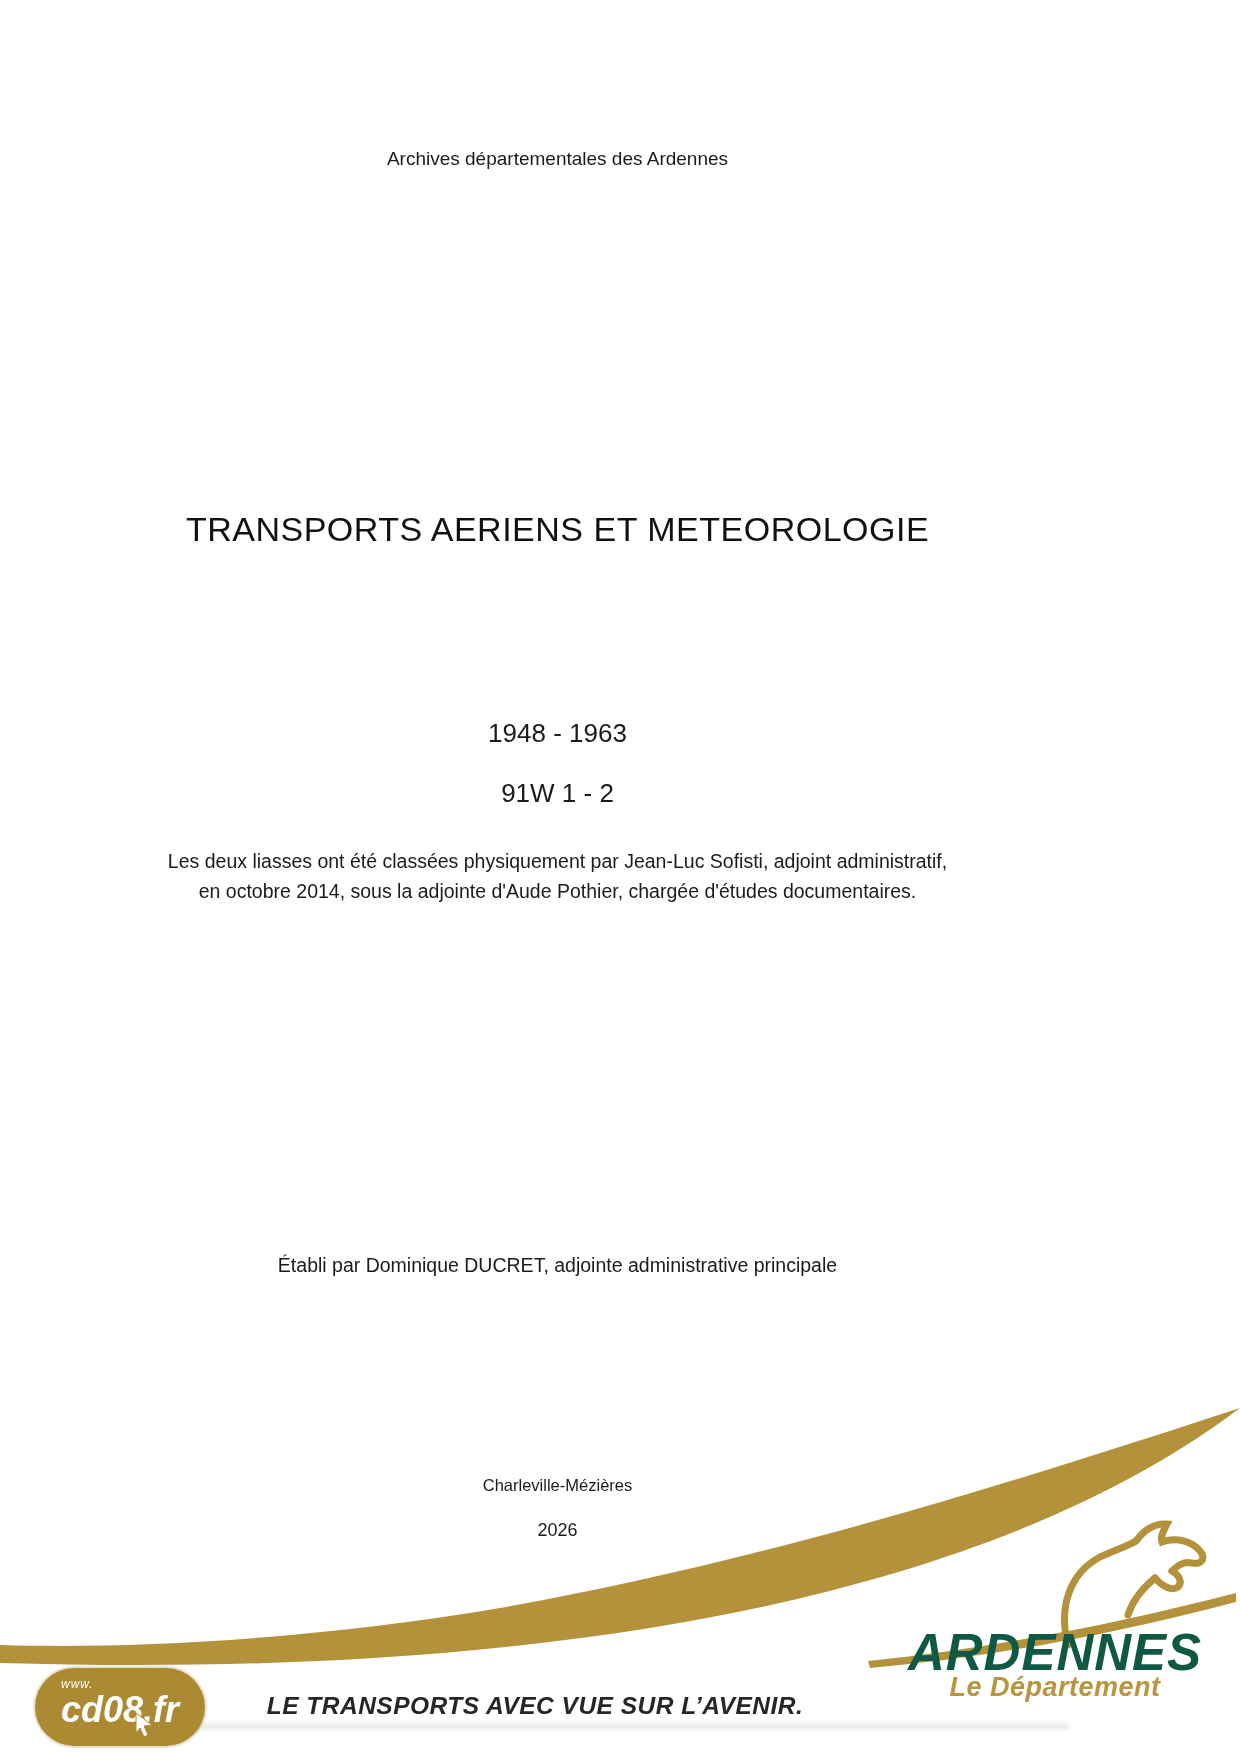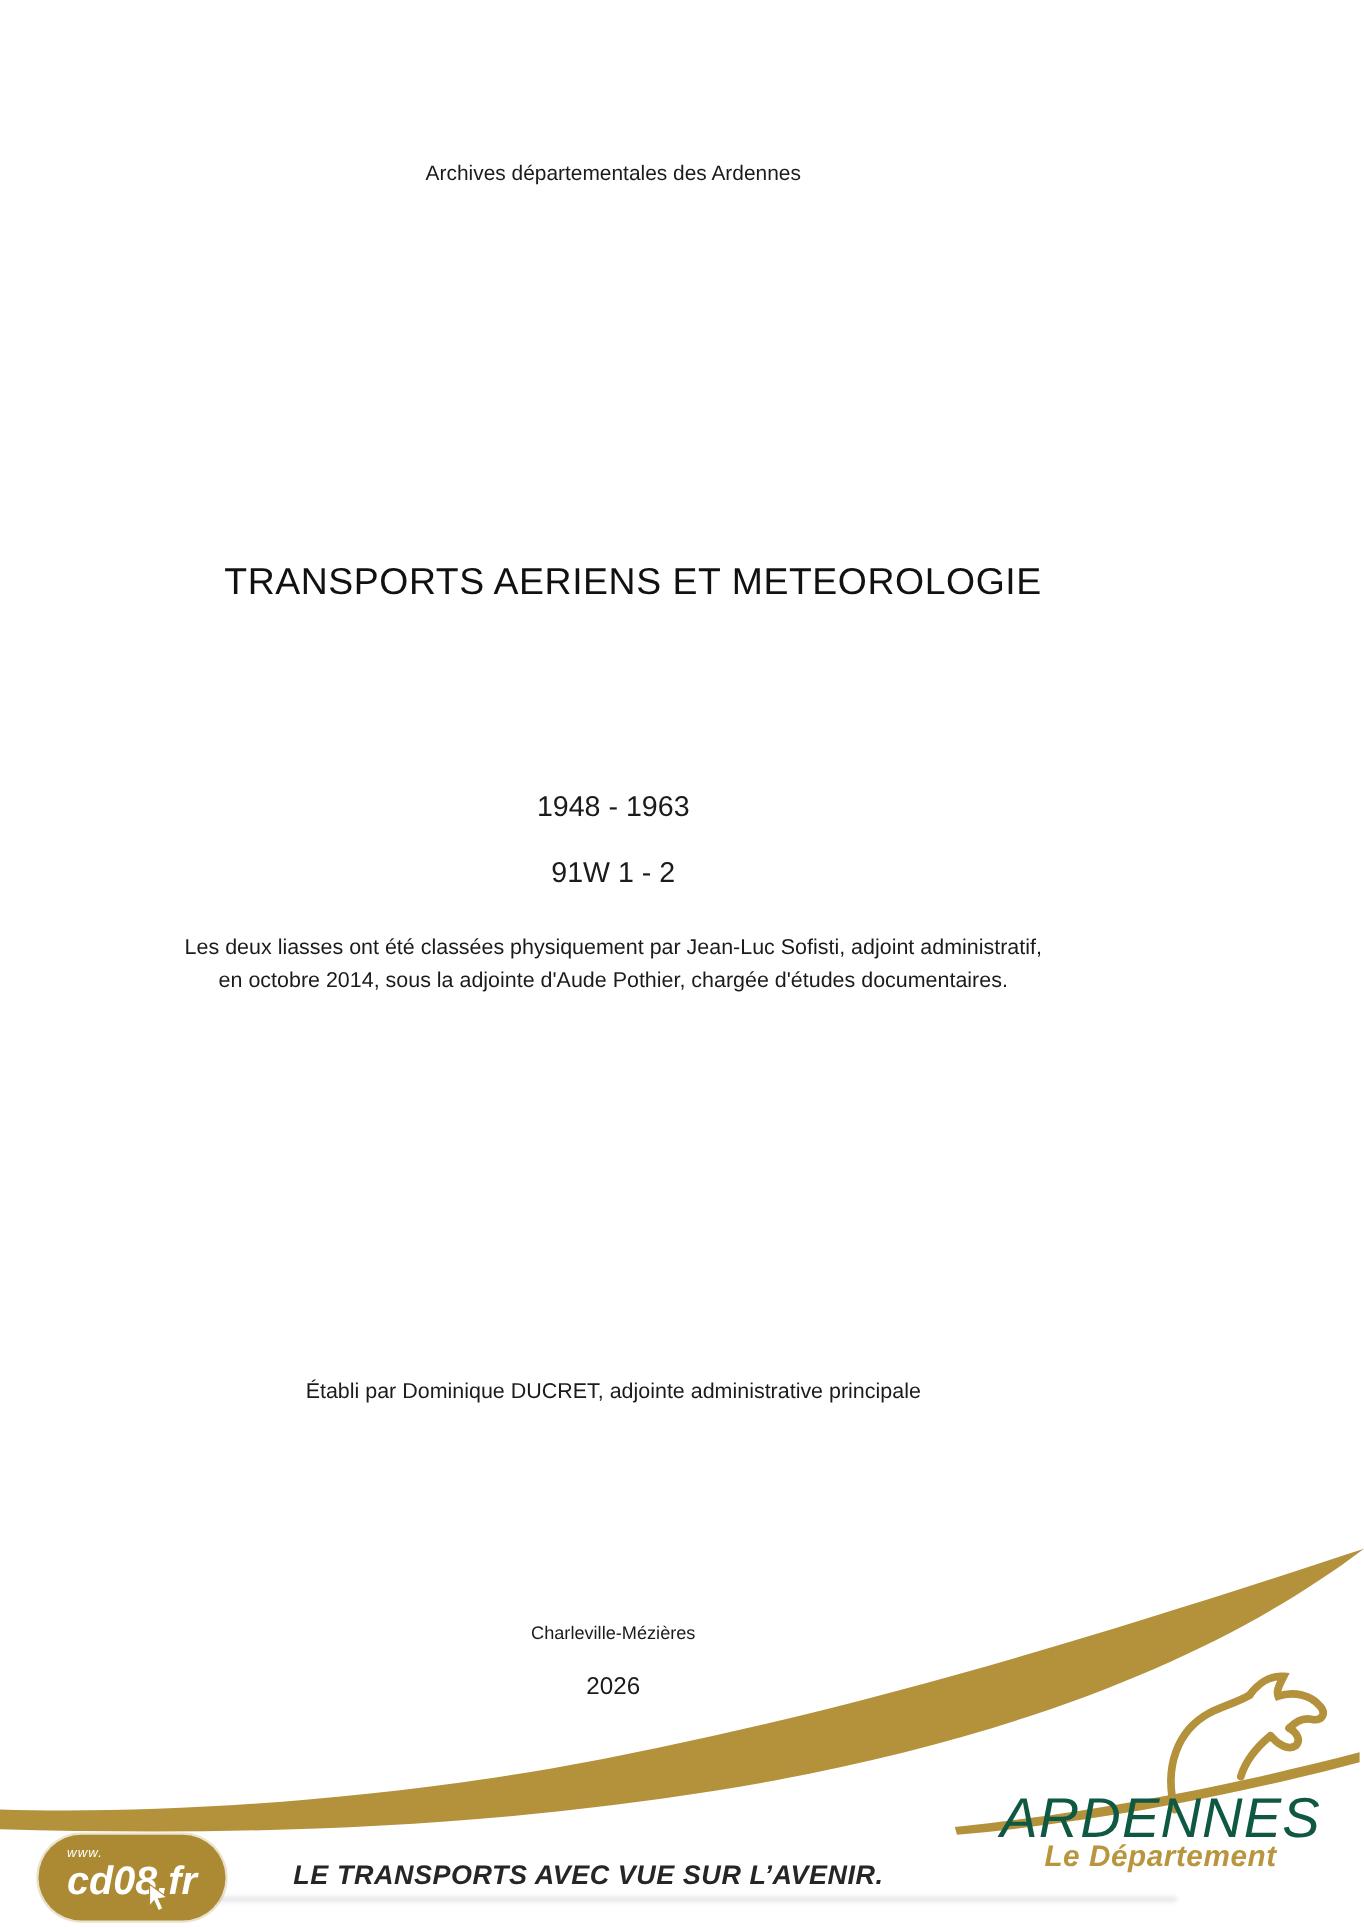--- a/index.html
+++ b/index.html
@@ -11,27 +11,27 @@
     font-family:"Liberation Sans", sans-serif;
     color:#1b1b1b;
     overflow:hidden;
   }
   
   .cline{
     position:absolute;left:0;width:1115px;
     text-align:center;
   }
   .doc-header{top:148px;font-size:19px;text-align:center;}
-  .doc-title{top:510px;font-size:34px;letter-spacing:0.5px;color:#111;padding-left:18px;}
+  .doc-title{top:510px;font-size:34px;letter-spacing:0.5px;color:#111;}
   .date-range{top:718px;font-size:26px;}
   .reference{top:778px;font-size:26px;}
   .note{top:846px;font-size:19.5px;line-height:30px;}
   .author{top:1250px;font-size:19.5px;line-height:30px;}
   .place{top:1476px;font-size:16.5px;}
-  .year{top:1520px;font-size:22px;}
+  .year{top:1520px;font-size:18px;}
 
   
   .footer-art{position:absolute;left:0;top:1395px;width:1240px;height:358px;}
   .ghost-line{
     position:absolute;left:120px;top:1724px;width:950px;height:5px;
     background:rgba(170,170,175,0.28);filter:blur(2px);border-radius:3px;
   }
   .cd08{
     position:absolute;left:35px;top:1668px;width:170px;height:78px;
     background:#ab8a33;border-radius:40px;
@@ -53,21 +53,21 @@
   .tagline{
     position:absolute;left:255px;top:1692px;width:560px;
     text-align:center;
     font-size:24.5px;font-weight:bold;font-style:italic;
     color:#262626;letter-spacing:0.5px;
   }
   .ardennes{
     position:absolute;left:870px;top:1628px;width:370px;text-align:center;
   }
   .ardennes .name{
-    font-size:51px;font-weight:normal;font-style:italic;
+    font-size:51px;font-weight:bold;font-style:italic;
     color:#0f5843;letter-spacing:1px;line-height:50px;
   }
   .ardennes .sub{
     font-size:27px;font-weight:bold;font-style:italic;
     color:#b9953d;margin-top:-6px;letter-spacing:0.5px;
   }
 </style>
 </head>
 <body>
 

